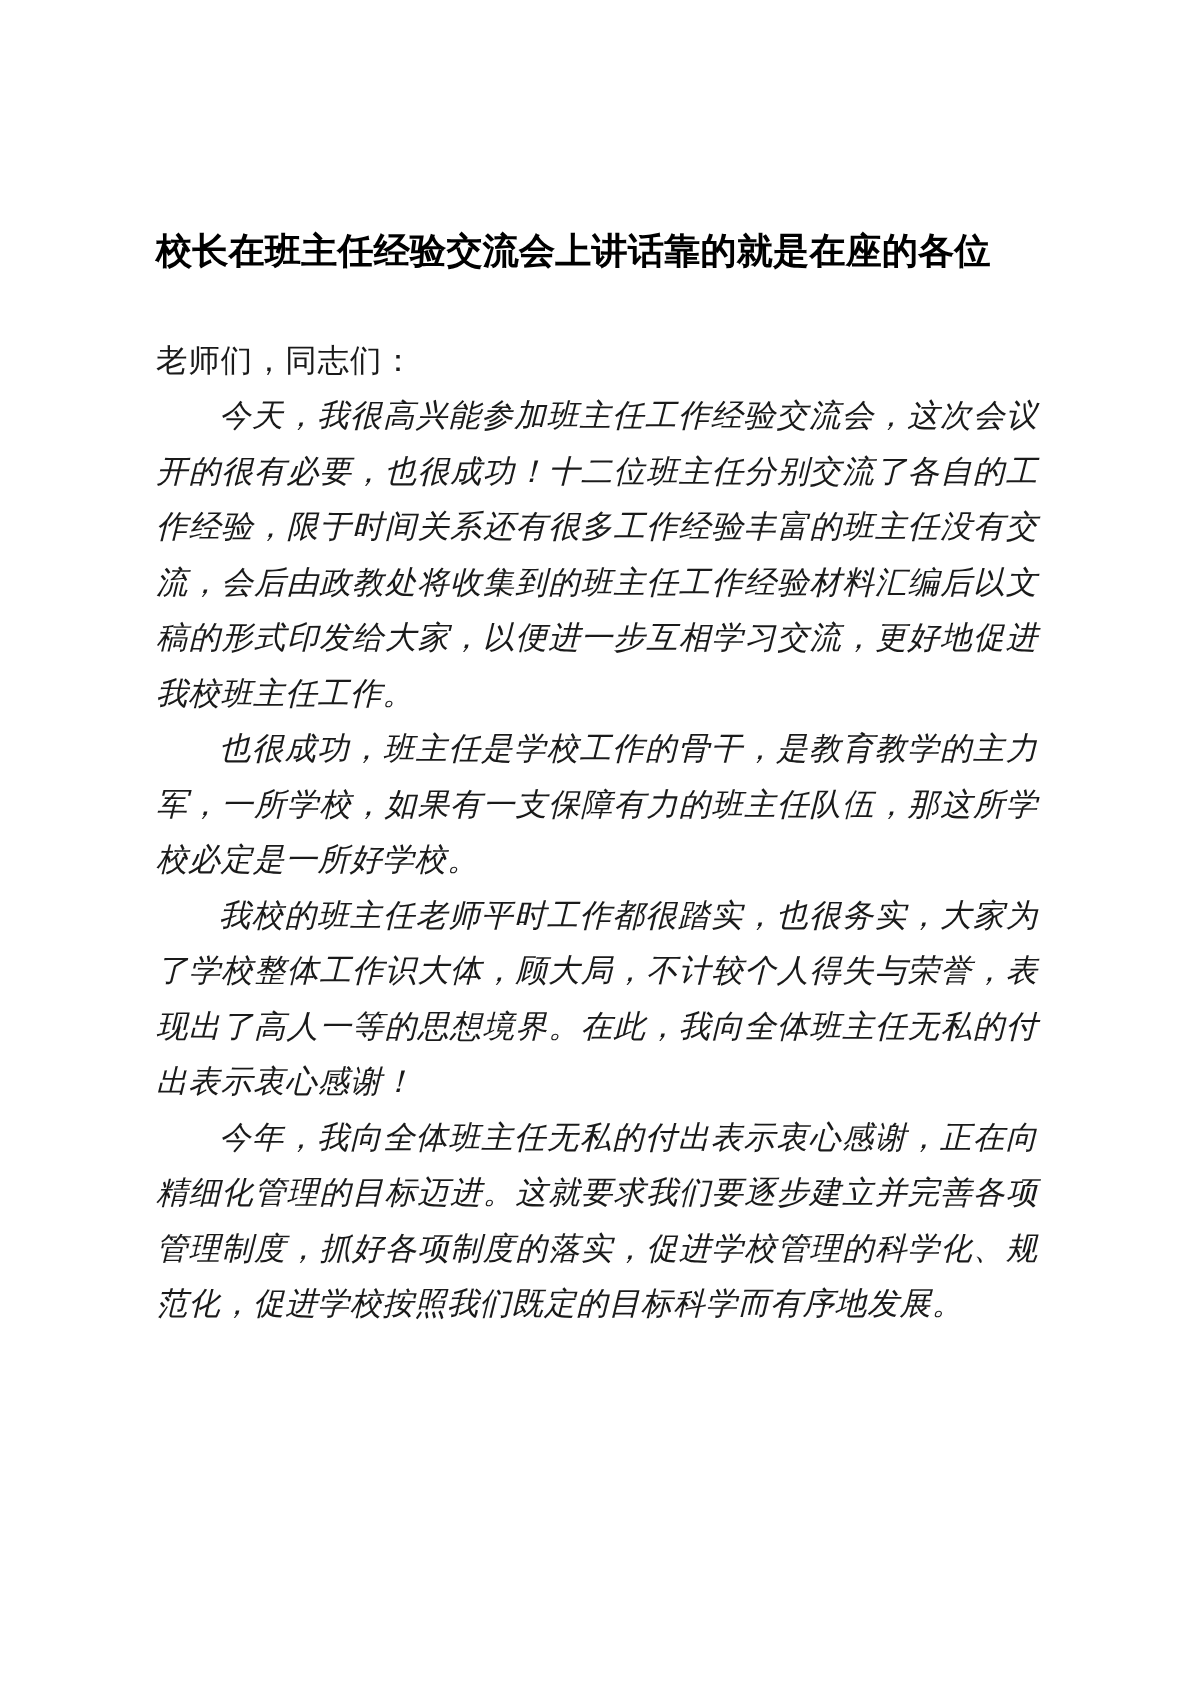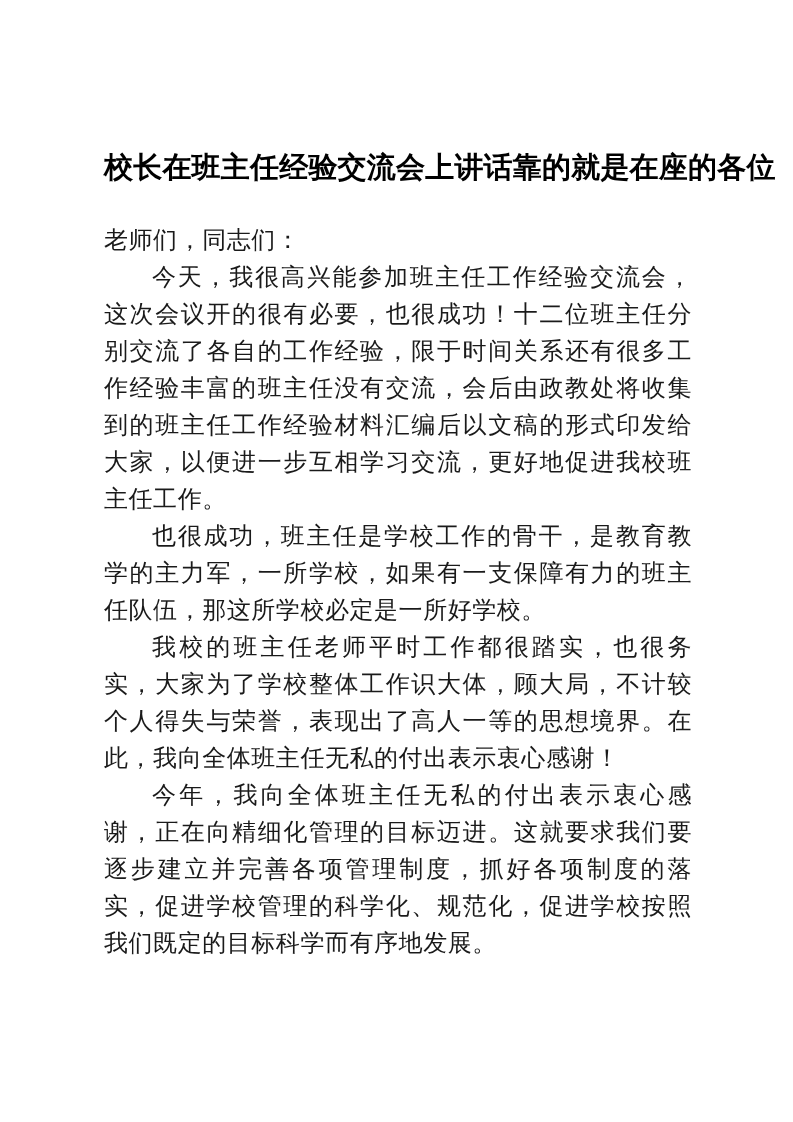--- a/index.html
+++ b/index.html
@@ -25,50 +25,51 @@
     position: absolute;
     left: 104px;
     top: 0;
     width: 588px;
   }
   .doc-title {
     margin: 0;
     padding: 0;
     font-family: "DejaVu Sans", "Liberation Sans", sans-serif;
     font-weight: bold;
-    font-size: 29px;
+    font-size: 24px;
     line-height: 30px;
     letter-spacing: 0.2px;
     color: #000000;
     text-align: left;
     white-space: nowrap;
     position: absolute;
     top: 152px;
     left: 0;
   }
   .body-block {
     position: absolute;
     top: 222px;
     left: 0;
     width: 588px;
   }
   .para {
     margin: 0 0 0 0;
     padding: 0;
     font-family: "DejaVu Serif", "Liberation Serif", serif;
-    font-size: 24px;
+    font-size: 21px;
     line-height: 37px;
     color: #1a1a1a;
     text-align: justify;
     text-justify: inter-ideograph;
     letter-spacing: 0.55px;
     word-break: break-all;
   }
   .para.indent {
     text-indent: 2em;
+    font-style: italic;
   }
   .para.no-indent {
     text-indent: 0;
   }
 </style>
 </head>
 <body>
 
 <div class="page">
 

